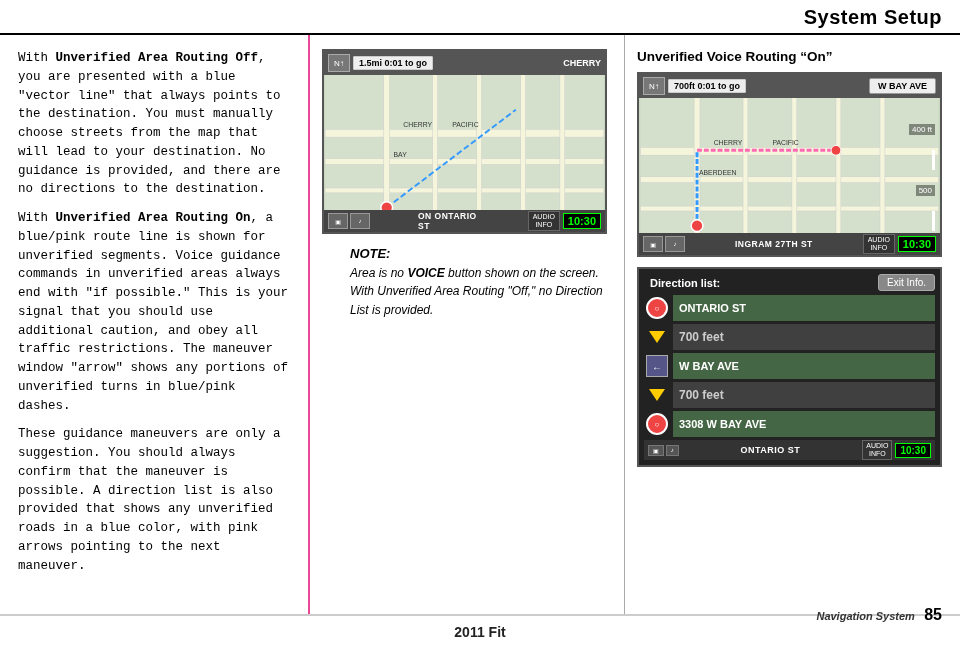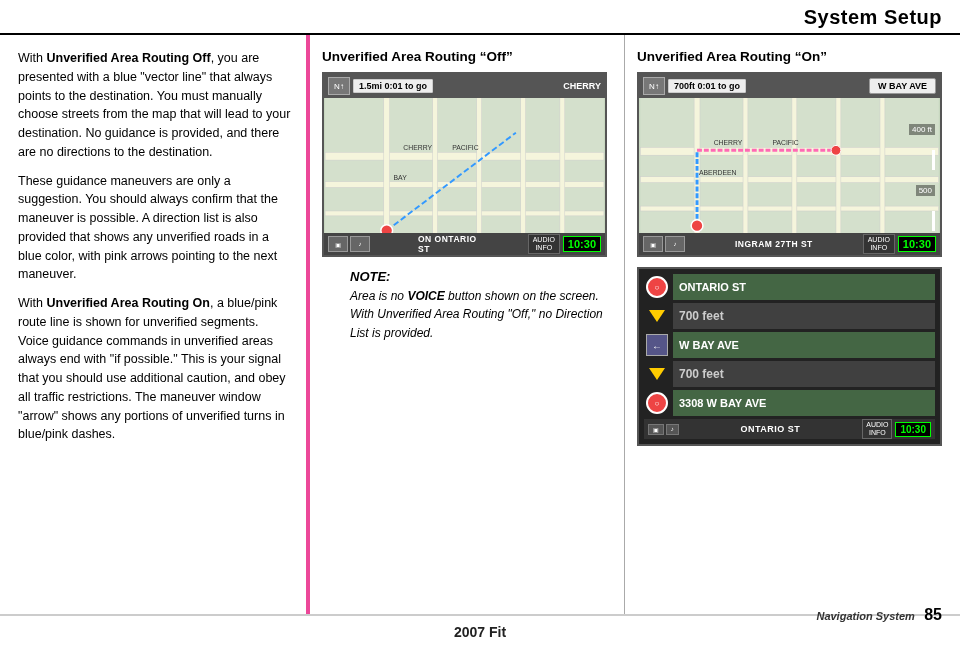--- a/index.html
+++ b/index.html
@@ -25,24 +25,25 @@
     
     .columns {
       display: flex;
       flex-direction: row;
       height: 580px;
       border-bottom: 1px solid #ccc;
     }
 
     .col-left {
       width: 310px;
-      border-right: 4px solid #ec4899;
+      border-right: 2px solid #ec4899;
       padding: 14px 14px 14px 18px;
       font-size: 12.5px;
       line-height: 1.5;
+      font-family: Liberation Mono, monospace;
     }
 
     .col-left p {
       margin-bottom: 10px;
     }
 
     .col-left b {
       font-weight: bold;
     }
 
@@ -435,29 +436,28 @@
   <span>System Setup</span>
 </div>
 
 <div class="columns">
 
   <div class="col-left">
     <p>
       <span>With </span><b>Unverified Area Routing Off</b><span>, you are presented with a blue "vector line" that always points to the destination. You must manually choose streets from the map that will lead to your destination. No guidance is provided, and there are no directions to the destination.</span>
     </p>
     <p>
+      <span>With </span><b>Unverified Area Routing On</b><span>, a blue/pink route line is shown for unverified segments. Voice guidance commands in unverified areas always end with "if possible." This is your signal that you should use additional caution, and obey all traffic restrictions. The maneuver window "arrow" shows any portions of unverified turns in blue/pink dashes.</span>
+    </p>
+    <p>
       <span>These guidance maneuvers are only a suggestion. You should always confirm that the maneuver is possible. A direction list is also provided that shows any unverified roads in a blue color, with pink arrows pointing to the next maneuver.</span>
     </p>
-    <p>
-      <span>With </span><b>Unverified Area Routing On</b><span>, a blue/pink route line is shown for unverified segments. Voice guidance commands in unverified areas always end with "if possible." This is your signal that you should use additional caution, and obey all traffic restrictions. The maneuver window "arrow" shows any portions of unverified turns in blue/pink dashes.</span>
-    </p>
   </div>
 
   <div class="col-middle">
-    <div class="col-title">Unverified Area Routing “Off”</div>
 
     <div class="map-box">
 
       <svg class="map-svg" viewBox="0 0 285 185" xmlns="http://www.w3.org/2000/svg">
 
         <rect width="285" height="185" fill="#d4e0cc"></rect>
 
         <rect x="0" y="80" width="285" height="8" fill="#f5f5dc" stroke="#ccc" stroke-width="0.5"></rect>
         <rect x="0" y="110" width="285" height="6" fill="#f5f5dc" stroke="#ccc" stroke-width="0.5"></rect>
         <rect x="0" y="140" width="285" height="5" fill="#f5f5dc" stroke="#ccc" stroke-width="0.5"></rect>
@@ -504,21 +504,21 @@
 
     <div class="note-section">
       <div class="note-title">NOTE:</div>
       <div class="note-body">
         <span>Area is no </span><b>VOICE</b><span> button shown on the screen. With Unverified Area Routing "Off," no Direction List is provided.</span>
       </div>
     </div>
   </div>
 
   <div class="col-right">
-    <div class="col-title">Unverified Area Routing “On”</div>
+    <div class="col-title">Unverified Voice Routing “On”</div>
 
     <div class="map-box-right">
       <svg class="map-svg" viewBox="0 0 305 185" xmlns="http://www.w3.org/2000/svg">
 
         <rect width="305" height="185" fill="#d4e0cc"></rect>
 
         <rect x="0" y="75" width="305" height="8" fill="#f5f5dc" stroke="#ccc" stroke-width="0.5"></rect>
         <rect x="0" y="105" width="305" height="6" fill="#f5f5dc" stroke="#ccc" stroke-width="0.5"></rect>
         <rect x="0" y="135" width="305" height="5" fill="#f5f5dc" stroke="#ccc" stroke-width="0.5"></rect>
 
@@ -567,20 +567,24 @@
         </div>
         <div class="map-street-label">INGRAM 27TH ST</div>
         <div style="display:flex;gap:3px;align-items:center;">
           <div class="map-audio-box">AUDIO<br>INFO</div>
           <div class="map-time-box">10:30</div>
         </div>
       </div>
     </div>
 
     <div class="direction-list-box">
+      <div class="dir-list-header">
+        <div class="dir-list-title">Direction list:</div>
+        <div class="dir-exit-btn">Exit Info.</div>
+      </div>
 
       <div class="dir-row">
         <div class="dir-icon">
           <div class="dir-icon-circle">
             <span style="color:#fff;font-size:8px;font-weight:bold;">○</span>
           </div>
         </div>
         <div class="dir-label">ONTARIO ST</div>
       </div>
 
@@ -623,18 +627,18 @@
         <div style="display:flex;gap:3px;align-items:center;">
           <div class="dir-audio-box">AUDIO<br>INFO</div>
           <div class="dir-time-box">10:30</div>
         </div>
       </div>
     </div>
   </div>
 </div>
 
 <div class="page-footer">
-  <span>2007  Fit</span>
+  <span>2011  Fit</span>
   <div class="footer-right">
     <span class="nav-label">Navigation System</span>
     <span class="page-num">85</span>
   </div>
 </div>
 
 </body></html>

